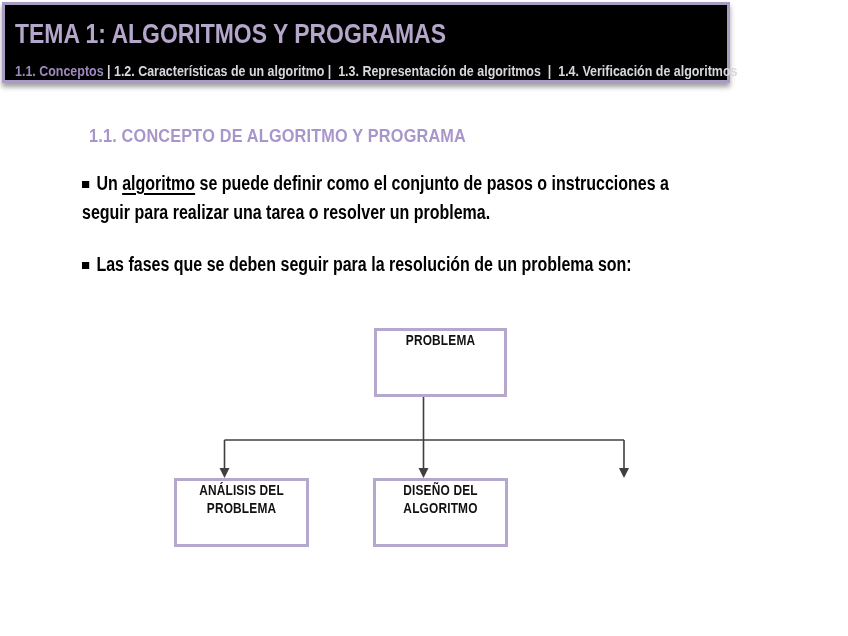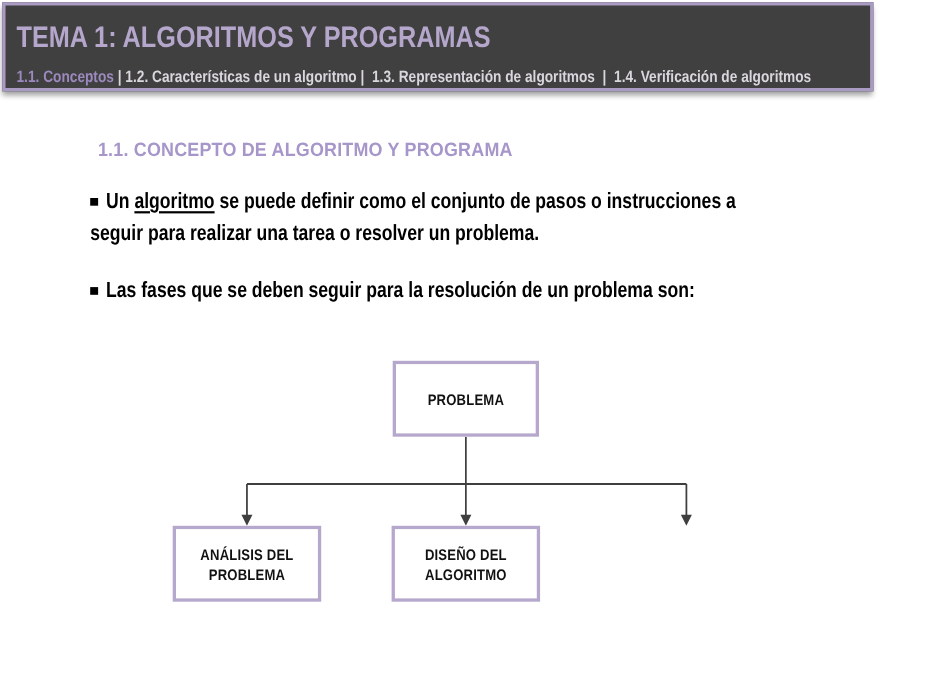--- a/index.html
+++ b/index.html
@@ -2,22 +2,22 @@
 <html><head>
 <meta charset="utf-8">
 <style>
   html,body{margin:0;padding:0;background:#ffffff;}
   .slide{
     position:relative;width:848px;height:636px;background:#ffffff;overflow:hidden;
     font-family:"Liberation Sans",sans-serif;font-weight:bold;
   }
   
   .hdr{
-    position:absolute;left:2px;top:2px;width:792px;height:81px;box-sizing:border-box;
-    background:#404040;border:3px solid #a99bc2;
+    position:absolute;left:2px;top:2px;width:728px;height:81px;box-sizing:border-box;
+    background:#000000;border:3px solid #a99bc2;
     box-shadow:0 4px 5px rgba(0,0,0,0.38);
   }
   .hdr-title{
     position:absolute;left:10px;top:12px;font-size:27px;line-height:34px;
     color:#b5a6cb;white-space:pre;transform:scaleX(0.85);transform-origin:0 0;
     letter-spacing:0;
   }
   .hdr-nav{
     position:absolute;left:10px;top:56px;font-size:15px;line-height:20px;
     color:#d9d6dd;white-space:pre;transform:scaleX(0.83);transform-origin:0 0;
@@ -36,21 +36,21 @@
     transform:scaleX(0.8);transform-origin:0 0;
   }
   .bullet.b1{top:169px;}
   .bullet.b2{top:250px;}
   .sq{display:inline-block;width:9px;height:7px;background:#000;margin-right:9px;vertical-align:2px;}
   .term{text-decoration:underline;text-decoration-thickness:2px;text-underline-offset:3px;}
   
   .dg-svg{position:absolute;left:0;top:0;pointer-events:none;}
   .dbox{
     position:absolute;box-sizing:border-box;border:3px solid #b5a8cc;background:#ffffff;
-    display:flex;align-items:center;justify-content:center;
+    display:flex;align-items:flex-start;justify-content:center;margin-left:17px;
   }
   .dbox .dtxt{
     width:136px;text-align:center;font-size:14px;line-height:18px;color:#111;
     transform:scaleX(0.85);letter-spacing:0.2px;
   }
   .dbox.root{left:357px;top:328px;width:133px;height:69px;}
   .dbox.c1{left:157px;top:478px;width:135px;height:69px;}
   .dbox.c2{left:356px;top:478px;width:135px;height:69px;}
   .dbox.c3{left:557px;top:478px;width:134px;height:69px;}
 </style>

